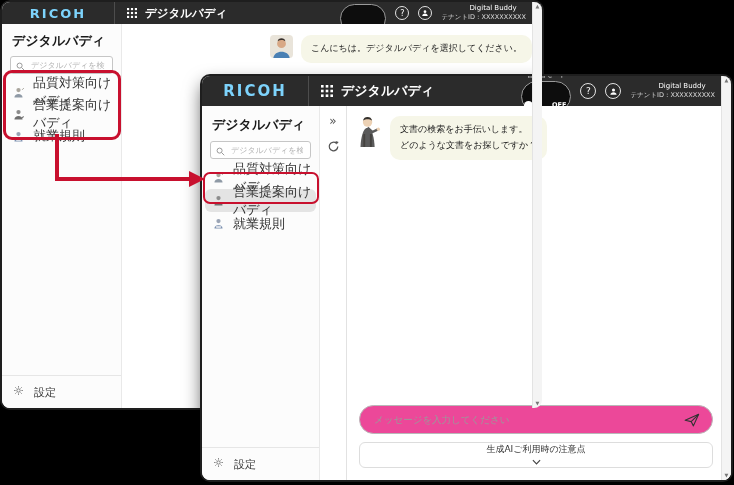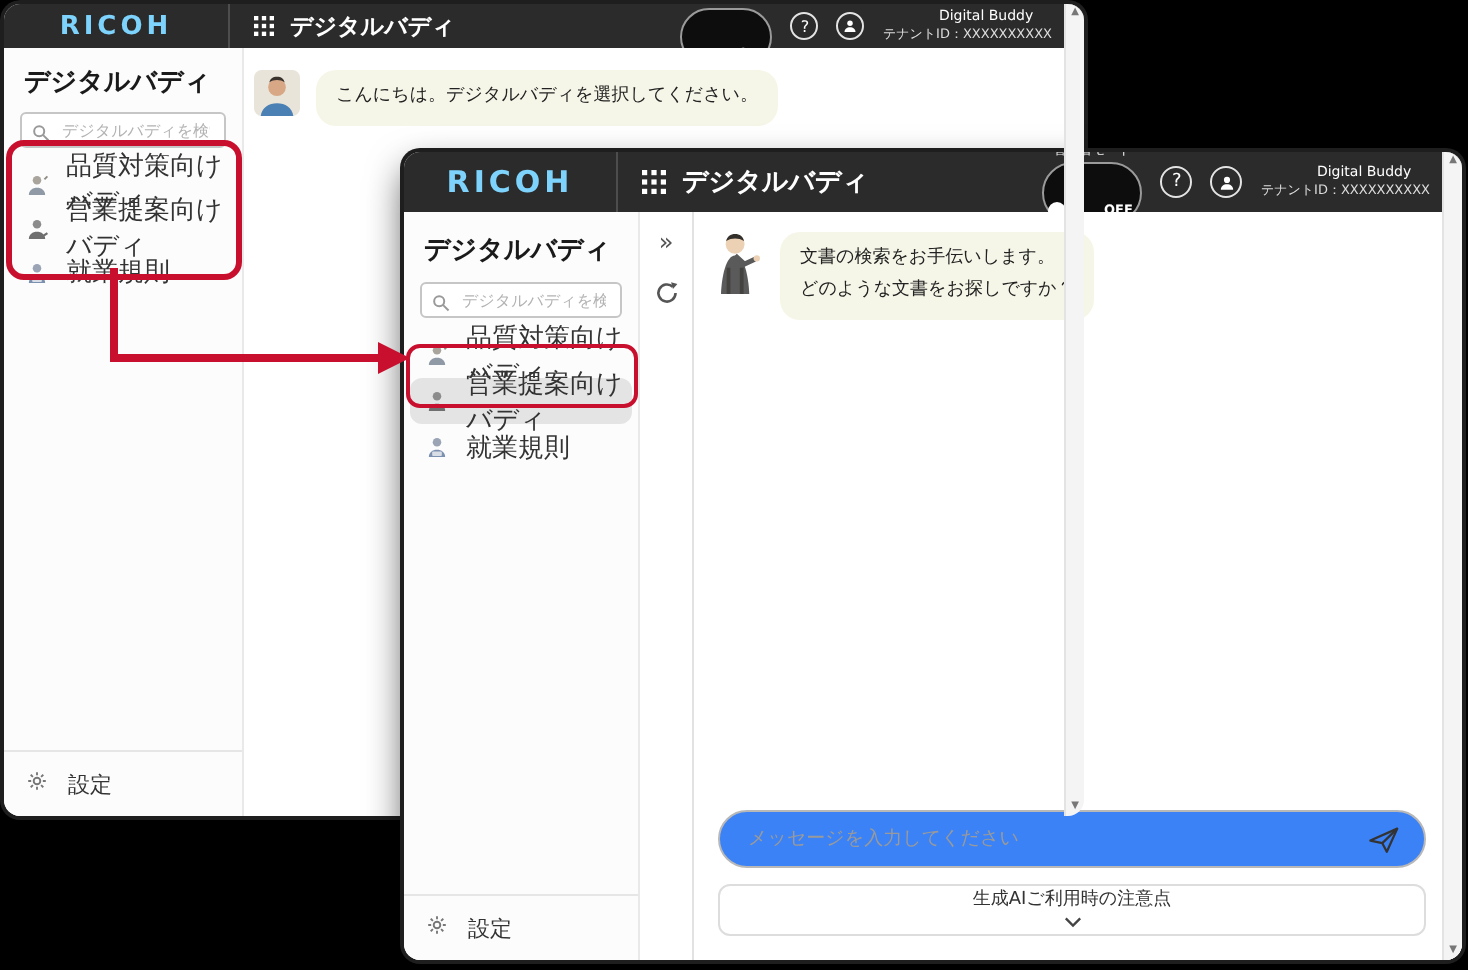--- a/index.html
+++ b/index.html
@@ -63,25 +63,25 @@
   .sb-divider{height:1px;background:#e6e6e6;}
   .sb-settings{display:flex;align-items:center;gap:10px;padding:0 11px;height:32px;font-size:11px;color:#333;cursor:pointer;}
 
   
   .tools-strip{flex:0 0 26px;display:flex;flex-direction:column;align-items:center;padding-top:9px;gap:11px;border-right:1px solid #e2e2e2;background:#fff;}
   .collapse-icon{font-size:12px;color:#555;line-height:1;cursor:pointer;}
 
   
   .chat{flex:1;display:flex;flex-direction:column;min-width:0;background:#fff;}
   .chat-row{display:flex;align-items:flex-start;}
-  #win-back .chat-row{gap:8px;padding:11px 10px 0 5px;}
+  #win-back .chat-row{gap:8px;padding:11px 10px 0 5px;justify-content:flex-end;}
   #win-front .chat-row{gap:8px;padding:10px 10px 0 8px;}
   .bubble{background:#f6f6e8;border-radius:10px;padding:6px 10px;font-size:9px;color:#222;line-height:1.75;white-space:nowrap;}
   .chat-bottom{margin-top:auto;display:flex;flex-direction:column;gap:8px;padding:0 18px 12px 12px;}
-  .input-pill{display:flex;align-items:center;border:1px solid #b8b8b8;border-radius:999px;height:27px;padding:0 12px;background:#3b82f6;}
+  .input-pill{display:flex;align-items:center;border:1px solid #b8b8b8;border-radius:999px;height:27px;padding:0 12px;background:#ec4899;}
   .input-pill input{flex:1;border:none;outline:none;font-size:9.5px;color:#333;background:transparent;}
   .input-pill input::placeholder{color:#9a9a9a;}
   .send-btn{display:flex;align-items:center;cursor:pointer;}
   .notice{display:flex;align-items:center;justify-content:space-between;border:1px solid #ddd;border-radius:6px;height:24px;padding:0 12px;font-size:9px;color:#333;background:#fff;cursor:pointer;flex-direction:column;}
 
   
   .scrollbar{position:absolute;right:0;top:0;bottom:0;width:9px;background:#f4f4f4;border-left:1px solid #e3e3e3;display:flex;flex-direction:column;justify-content:space-between;align-items:center;z-index:5;}
   .scroll-arrow{font-size:5px;color:#777;line-height:1;padding:2px 0;cursor:pointer;}
 
   

